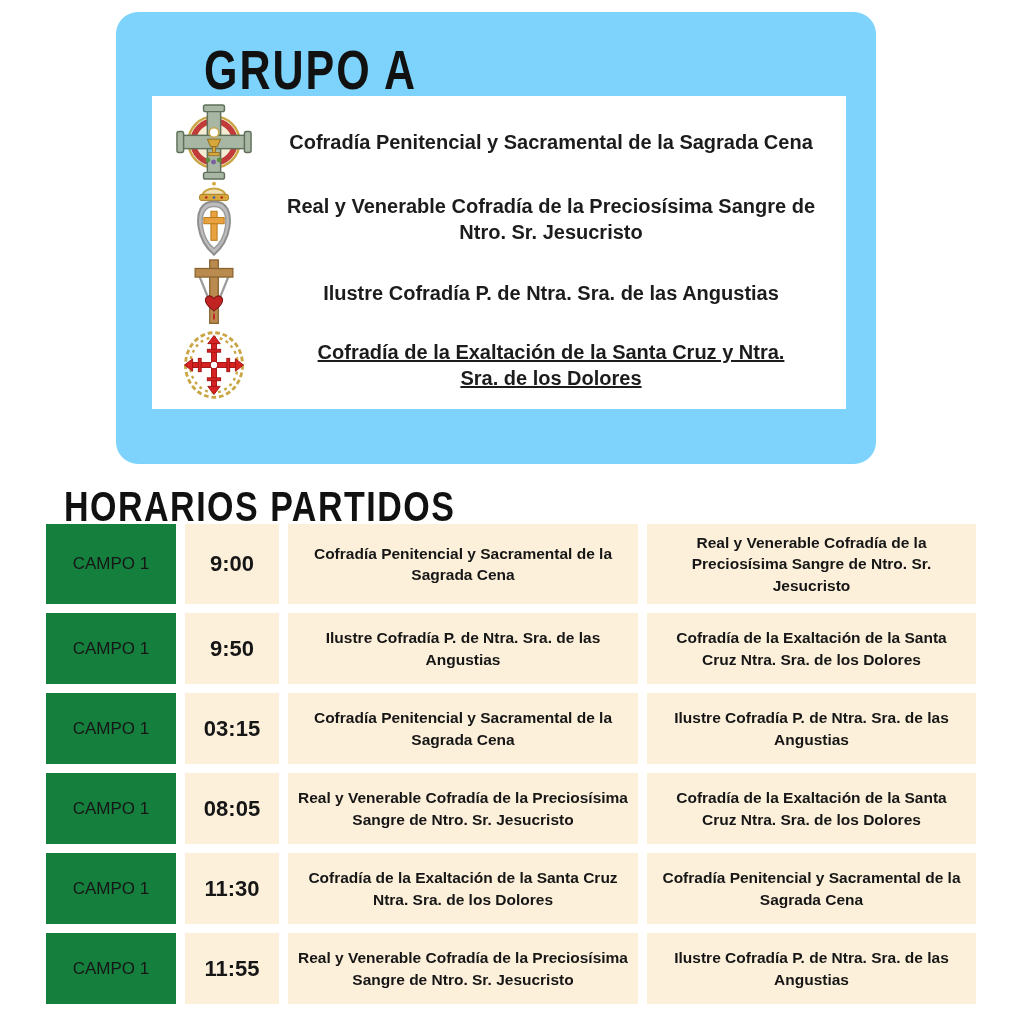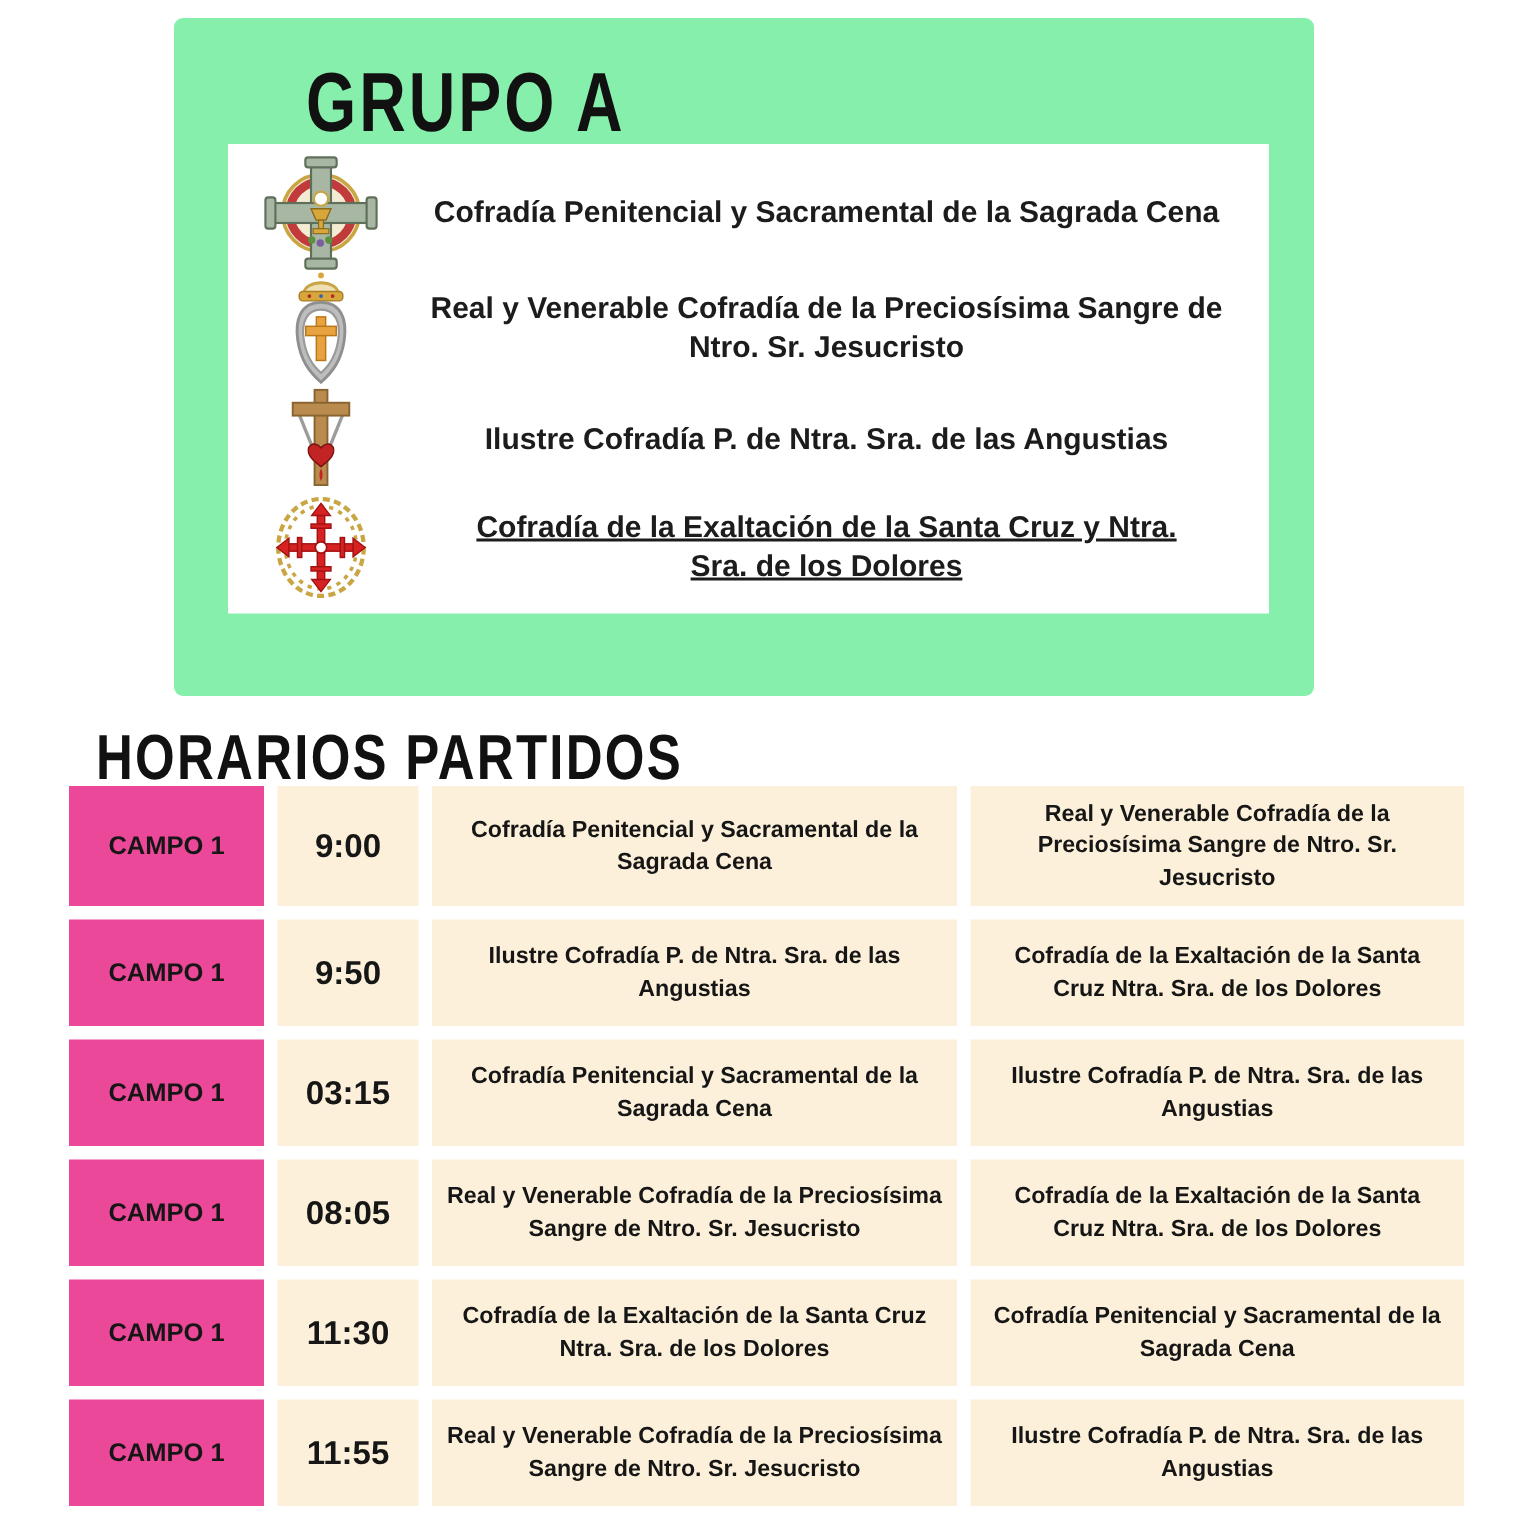--- a/index.html
+++ b/index.html
@@ -2,21 +2,21 @@
 <html><head>
 <meta charset="utf-8">
 <style>
   * { margin: 0; padding: 0; box-sizing: border-box; }
   html, body { width: 1024px; height: 1024px; background: #ffffff; overflow: hidden; }
   body { font-family: "Liberation Sans", sans-serif; color: #161616; position: relative; }
 
   
   .group-card {
     position: absolute; left: 116px; top: 12px; width: 760px; height: 452px;
-    background: #86efac; border-radius: 6px; padding-left: 44px;
+    background: #7dd3fc; border-radius: 22px; padding-left: 44px;
   }
   .group-title {
     position: absolute; left: 88px; top: 26px;
     font-size: 43px; font-weight: 900; letter-spacing: 2px;
     transform: scaleY(1.3); transform-origin: left top;
     color: #111; white-space: nowrap;
   }
   .legend {
     position: absolute; left: 36px; top: 84px; width: 694px; height: 313px;
     background: #ffffff; display: flex; flex-direction: column;
@@ -46,21 +46,21 @@
     display: flex; flex-direction: column; gap: 9px;
   }
   .match-row {
     display: grid; grid-template-columns: 130px 94px 350px 1fr;
     column-gap: 9px;
   }
   .cell {
     display: flex; align-items: center; justify-content: center;
     text-align: center; min-height: 71px; padding: 8px 10px;
   }
-  .cell-field { background: #ec4899; font-size: 17px; font-weight: bold; }
+  .cell-field { background: #15803d; font-size: 17px; font-weight: normal; }
   .cell-time  { background: #FCF0DA; font-size: 22px; font-weight: bold; }
   .cell-team  { background: #FCF0DA; font-size: 15.5px; font-weight: bold; line-height: 1.38; }
 </style>
 </head>
 <body>
 
 <div class="group-card">
   <div class="group-title">GRUPO A</div>
 
   <div class="legend">

